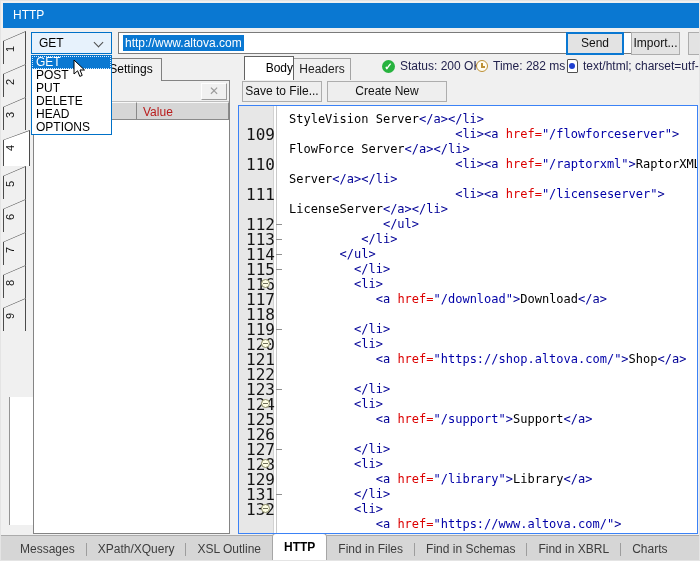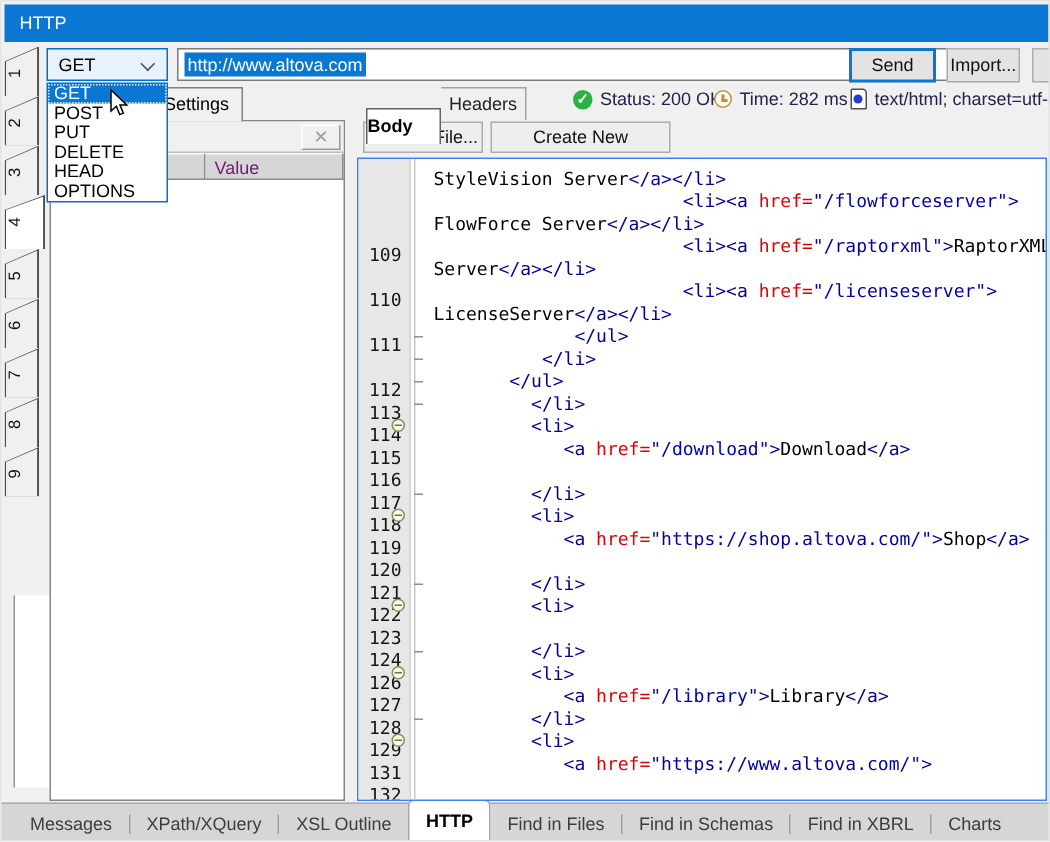--- a/index.html
+++ b/index.html
@@ -37,49 +37,49 @@
   .ptab .fill { position:absolute; left:1px; top:1px; right:1px; bottom:0; background:#f0f0f0; clip-path:polygon(0 9px,100% 0,100% 100%,0 100%); }
   .ptab .lbl { position:absolute; left:4px; top:12px; transform:rotate(-90deg); font-size:11px; color:#111; }
   .ptab.active { width:27px; height:36px; }
   .ptab.active .fill { background:#fff; }
 
   
   #left-panel { left:32px; top:79px; width:197px; height:454px; border:1px solid #848484; background:#fff; z-index:4; }
   #left-toolbar { position:absolute; left:0; top:0; right:0; height:21px; background:#f0f0f0; border-bottom:1px solid #bdbdbd; }
   #clear-btn { position:absolute; right:2px; top:2px; width:26px; height:17px; background:#f0f0f0; border:1px solid #9a9a9a; border-top-color:#fdfdfd; border-left-color:#fdfdfd; color:#9c9c9c; font-size:12px; line-height:15px; text-align:center; }
   #grid-header { position:absolute; left:0; top:21px; right:0; height:18px; display:flex; }
-  #grid-header .hcell { background:#d6d6d6; border-right:1px solid #8a8a8a; border-bottom:1px solid #8a8a8a; border-top:1px solid #f8f8f8; padding:2px 0 0 6px; color:#701a75; }
+  #grid-header .hcell { background:#d6d6d6; border-right:1px solid #8a8a8a; border-bottom:1px solid #8a8a8a; border-top:1px solid #f8f8f8; padding:2px 0 0 6px; color:#b91c1c; }
   #grid-header .c1 { width:103px; }
   #grid-header .c2 { flex:1; }
   #settings-tab { left:99px; top:57px; width:62px; height:23px; background:#f0f0f0; border:1px solid #808080; border-bottom:none; text-align:center; line-height:21px; z-index:6; color:#000000; }
   #left-strip-white { left:8px; top:396px; width:24px; height:128px; background:#fff; border-left:1px solid #949494; z-index:3; }
 
   
-  #body-tab { left:243px; top:55px; width:50px; height:24px; background:#fff; border:1px solid #636363; border-bottom:none; font-weight:bold; text-align:left; line-height:22px; z-index:2; color:#000;margin-top:16px; }
+  #body-tab { left:243px; top:55px; width:50px; height:24px; background:#fff; border:1px solid #636363; border-bottom:none; font-weight:normal; text-align:right; line-height:22px; z-index:2; color:#000; }
   #headers-tab { left:293px; top:57px; width:57px; height:22px; background:#f0f0f0; border:1px solid #a3a3a3; border-bottom:none; border-left:none; text-align:center; line-height:20px; color:#222; }
   .statusrow { top:57px; height:16px; display:flex; align-items:center; color:#23234e; }
   #status-item { left:381px; } #time-item { left:475px; } #ctype-item { left:566px; }
   .statusrow .txt { margin-left:5px; white-space:nowrap; }
   #check-icon { width:13px; height:13px; border-radius:50%; background:#27b33f; color:#fff; font-size:10px; line-height:13px; text-align:center; font-weight:bold; }
   #clock-icon { width:12px; height:12px; border-radius:50%; border:1.5px solid #bd9035; background:#fffdf2; position:relative; }
   #clock-icon i { position:absolute; left:4px; top:2px; width:1.5px; height:4px; background:#bd9035; }
   #clock-icon b { position:absolute; left:4px; top:5px; width:4px; height:1.5px; background:#bd9035; }
   #doc-icon { width:11px; height:14px; background:#fff; border:1px solid #4f4f4f; border-radius:1px 3px 1px 1px; position:relative; }
   #doc-icon i { position:absolute; left:1px; top:3px; width:6px; height:6px; border-radius:50%; background:#1f3fd0; }
 
   #save-btn { left:241px; top:80px; width:80px; height:21px; line-height:19px; background:#eeeeee; }
   #create-btn { left:326px; top:80px; width:120px; height:21px; line-height:19px; background:#eeeeee; }
 
   
   #editor { left:237px; top:104px; width:460px; height:429px; border:1px solid #3b82f6; background:#fff; overflow:hidden; font-family:"DejaVu Sans Mono", monospace; font-size:12px; z-index:1; }
   #gutter-bg { position:absolute; left:0; top:0; width:35px; height:100%; background:#e7e7e7; border-right:1px solid #d2d2d2; }
   #fold-line { position:absolute; left:37px; top:0; width:1px; height:100%; background:#c9c9c9; }
   #rows { position:absolute; left:0; top:6px; right:0; }
   .crow { position:relative; height:15px; white-space:pre; }
-  .lnum { position:absolute; left:7px; top:0; width:26px; color:#141414; font-size:12px; line-height:15px;margin-top:36px; }
+  .lnum { position:absolute; left:7px; top:0; width:26px; color:#141414; font-size:16px; line-height:15px; }
   .fmark { position:absolute; left:22px; top:2px; width:9px; height:9px; border:1px solid #8a8a66; border-radius:50%; background:#fdfde4; }
   .fmark i { position:absolute; left:1px; top:3px; width:5px; height:1px; background:#70705a; }
   .tick { position:absolute; left:37px; top:7px; width:6px; height:1px; background:#8f8f8f; }
   .ctext { position:absolute; left:50px; top:0; line-height:15px; }
   .tk-tag { color:var(--tagColor); } .tk-attr { color:var(--attrColor); }
   .tk-val { color:var(--valColor); } .tk-txt { color:var(--textColor); }
 
   
   #bottom-bar { left:0; top:534px; width:700px; height:27px; background:#d6d6d6; border-top:1px solid #ababab; display:flex; align-items:center; padding-left:8px; }
   .btab { color:#3d3d3d; padding:0 11px; line-height:26px; white-space:nowrap; }
@@ -236,20 +236,21 @@
         <div class="crow"><span class="lnum">115</span><span class="tick"></span><span class="ctext">         <span class="tk-tag">&lt;/li&gt;</span></span></div>
         <div class="crow"><span class="lnum">116</span><span class="fmark"><i></i></span><span class="ctext">         <span class="tk-tag">&lt;li&gt;</span></span></div>
         <div class="crow"><span class="lnum">117</span><span class="ctext">            <span class="tk-tag">&lt;a </span><span class="tk-attr">href=</span><span class="tk-val">"/download"</span><span class="tk-tag">&gt;</span><span class="tk-txt">Download</span><span class="tk-tag">&lt;/a&gt;</span></span></div>
         <div class="crow"><span class="lnum">118</span><span class="ctext"></span></div>
         <div class="crow"><span class="lnum">119</span><span class="tick"></span><span class="ctext">         <span class="tk-tag">&lt;/li&gt;</span></span></div>
         <div class="crow"><span class="lnum">120</span><span class="fmark"><i></i></span><span class="ctext">         <span class="tk-tag">&lt;li&gt;</span></span></div>
         <div class="crow"><span class="lnum">121</span><span class="ctext">            <span class="tk-tag">&lt;a </span><span class="tk-attr">href=</span><span class="tk-val">"https://shop.altova.com/"</span><span class="tk-tag">&gt;</span><span class="tk-txt">Shop</span><span class="tk-tag">&lt;/a&gt;</span></span></div>
         <div class="crow"><span class="lnum">122</span><span class="ctext"></span></div>
         <div class="crow"><span class="lnum">123</span><span class="tick"></span><span class="ctext">         <span class="tk-tag">&lt;/li&gt;</span></span></div>
         <div class="crow"><span class="lnum">124</span><span class="fmark"><i></i></span><span class="ctext">         <span class="tk-tag">&lt;li&gt;</span></span></div>
+        <div class="crow"><span class="lnum">125</span><span class="ctext">            <span class="tk-tag">&lt;a </span><span class="tk-attr">href=</span><span class="tk-val">"/support"</span><span class="tk-tag">&gt;</span><span class="tk-txt">Support</span><span class="tk-tag">&lt;/a&gt;</span></span></div>
         <div class="crow"><span class="lnum">126</span><span class="ctext"></span></div>
         <div class="crow"><span class="lnum">127</span><span class="tick"></span><span class="ctext">         <span class="tk-tag">&lt;/li&gt;</span></span></div>
         <div class="crow"><span class="lnum">128</span><span class="fmark"><i></i></span><span class="ctext">         <span class="tk-tag">&lt;li&gt;</span></span></div>
         <div class="crow"><span class="lnum">129</span><span class="ctext">            <span class="tk-tag">&lt;a </span><span class="tk-attr">href=</span><span class="tk-val">"/library"</span><span class="tk-tag">&gt;</span><span class="tk-txt">Library</span><span class="tk-tag">&lt;/a&gt;</span></span></div>
         <div class="crow"><span class="lnum">131</span><span class="tick"></span><span class="ctext">         <span class="tk-tag">&lt;/li&gt;</span></span></div>
         <div class="crow"><span class="lnum">132</span><span class="fmark"><i></i></span><span class="ctext">         <span class="tk-tag">&lt;li&gt;</span></span></div>
         <div class="crow"><span class="ctext">            <span class="tk-tag">&lt;a </span><span class="tk-attr">href=</span><span class="tk-val">"https://www.altova.com/"</span><span class="tk-tag">&gt;</span></span></div>
       </div>
   </div>
 

